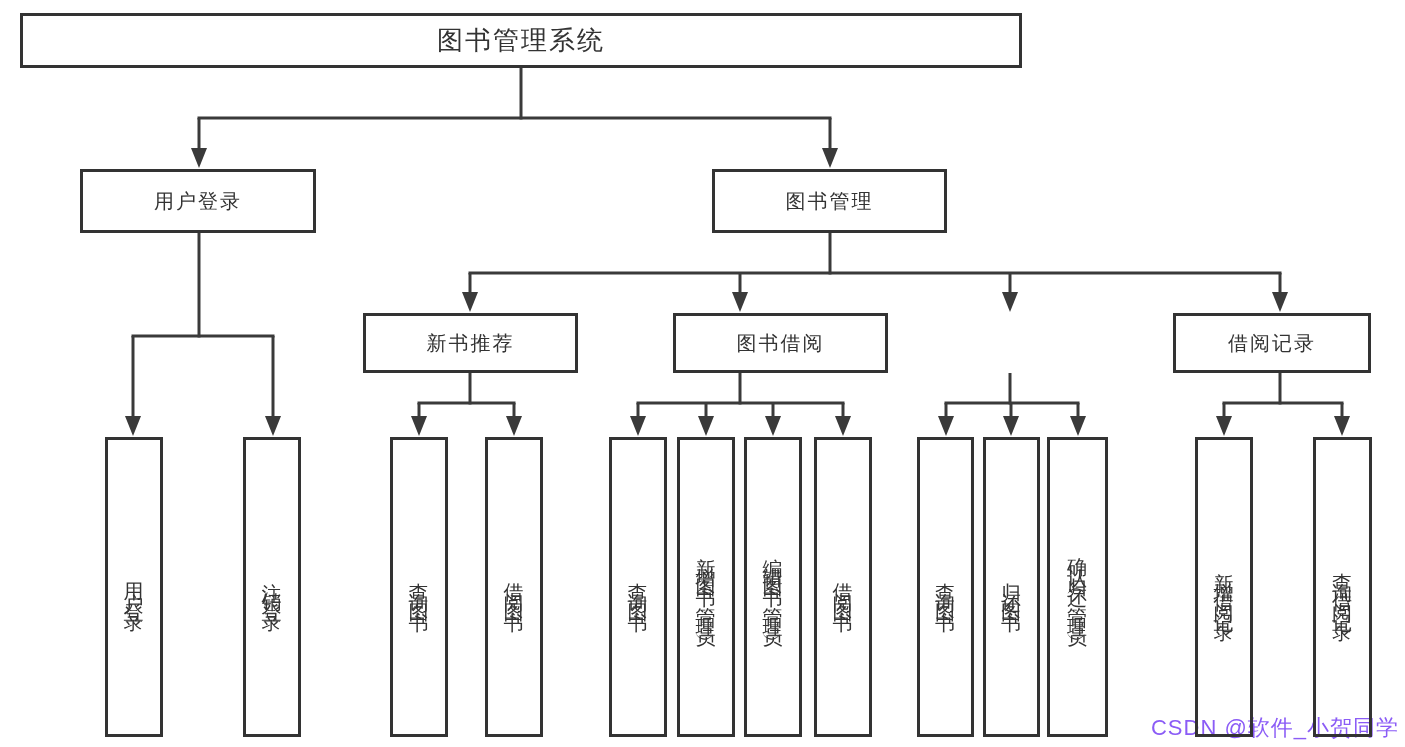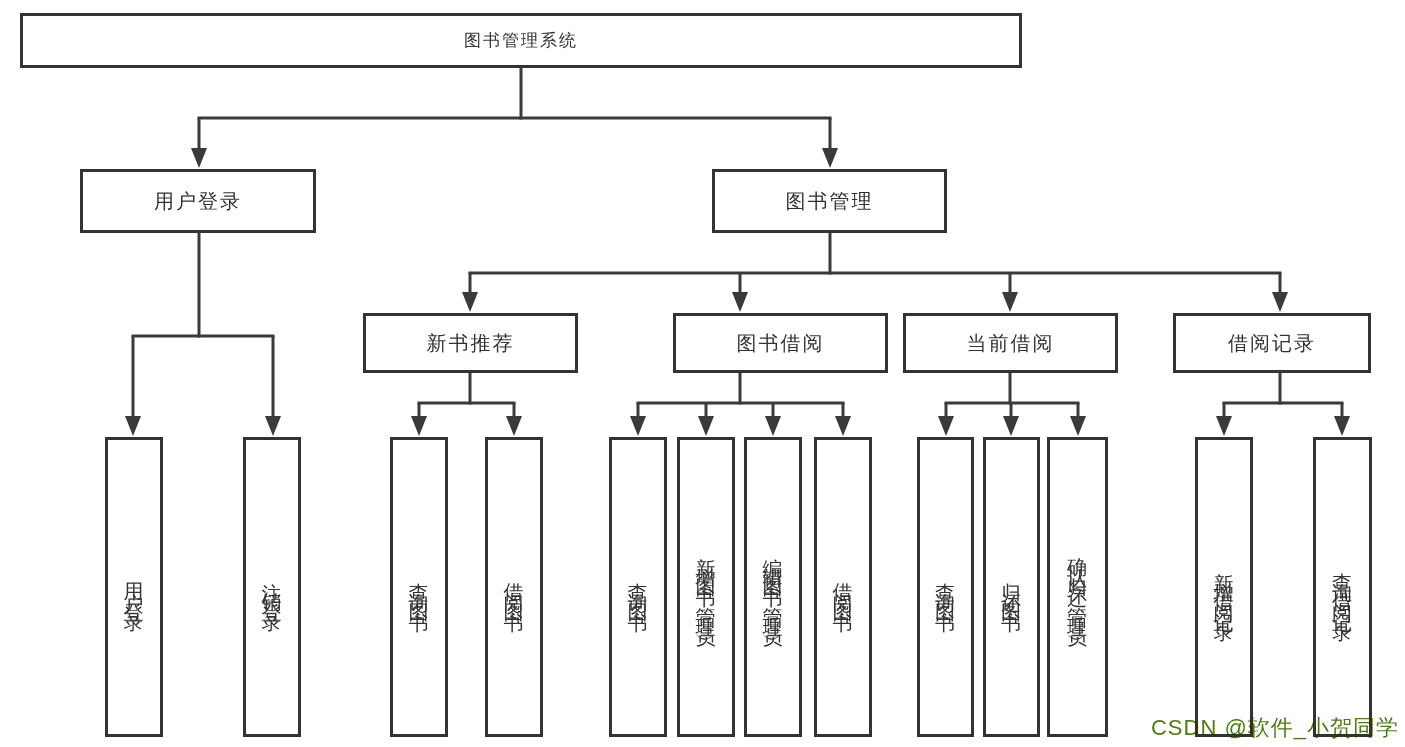--- a/index.html
+++ b/index.html
@@ -37,39 +37,39 @@
     display: flex;
     align-items: center;
     justify-content: center;
     color: #333333;
   }
   .hbox {
     font-size: 20px;
     letter-spacing: 2px;
   }
   .rootbox {
-    font-size: 17px;
+    font-size: 26px;
     letter-spacing: 2px;
     justify-content: center;
   }
   .vbox span {
     writing-mode: vertical-rl;
     text-orientation: mixed;
     font-size: 20px;
     letter-spacing: 10px;
     line-height: 1;
     white-space: nowrap;
   }
   #watermark {
     position: absolute;
     right: 6px;
     bottom: 4px;
     font-size: 22px;
     letter-spacing: 1px;
-    color: #4d7c0f;
+    color: #8b5cf6;
     mix-blend-mode: darken;
     pointer-events: none;
     z-index: 10;
   }
 </style>
 </head>
 <body>
 
 <div id="canvas">
 
@@ -159,23 +159,20 @@
   <div class="node hbox" style="left:363px; top:313px; width:215px; height:60px;">
     <span>新书推荐</span>
   </div>
 
   <div class="node hbox" style="left:712px; top:169px; width:235px; height:64px;">
     <span>图书管理</span>
   </div>
   <div class="node hbox" style="left:633px; top:313px; width:215px; height:60px;margin-left:40px;">
     <span>图书借阅</span>
   </div>
-  <div class="node hbox" style="left:903px; top:313px; width:215px; height:60px;">
-    <span>当前借阅</span>
-  </div>
   <div class="node hbox" style="left:1173px; top:313px; width:198px; height:60px;">
     <span>借阅记录</span>
   </div>
 
   <div class="node vbox" style="left:105px; top:437px; width:58px; height:300px;">
     <span>用户登录</span>
   </div>
   <div class="node vbox" style="left:243px; top:437px; width:58px; height:300px;">
     <span>注销登录</span>
   </div>

